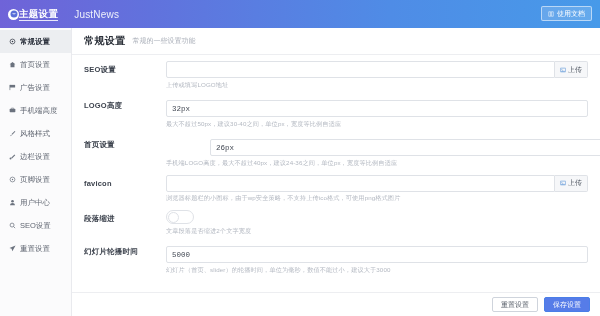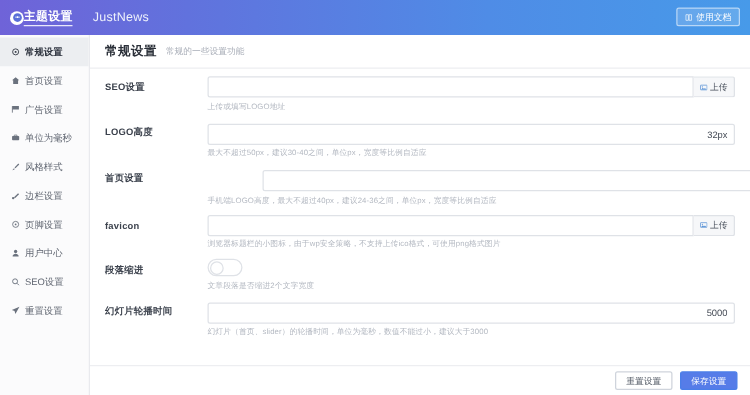--- a/index.html
+++ b/index.html
@@ -74,21 +74,21 @@
   .form-label {
     width: 82px; flex: 0 0 82px; padding-top: 4px;
     font-size: 7.5px; font-weight: bold; color: #3c424d; letter-spacing: .2px;
   }
   .form-field { flex: 1; min-width: 0; }
   .input-group { display: flex; }
   .txt {
     flex: 1; min-width: 0; height: 17px;
     border: 1px solid #dfe2e7; border-radius: 2px;
     background: #ffffff; padding: 0 5px;
-    font-family: Liberation Sans, sans-serif; font-size: 7.5px; color: #444a55; line-height: 15px; text-align: right;
+    font-family: Liberation Mono, monospace; font-size: 7.5px; color: #444a55; line-height: 15px;
   }
   .txt::placeholder { color: #c3c7ce; }
   .input-group .txt { border-radius: 2px 0 0 2px; }
   .addon {
     flex: 0 0 auto; height: 17px; padding: 0 5px;
     display: flex; align-items: center; gap: 2px;
     border: 1px solid #dfe2e7; border-left: none; border-radius: 0 2px 2px 0;
     background: #f6f7f9; color: #49505c; font-size: 7px; white-space: nowrap;
   }
   .addon svg { display: block; color: #5b93d6; }
@@ -179,21 +179,21 @@
         <span>广告设置</span>
       </div>
 
       <div class="side-item">
         <span class="side-ico">
           <svg width="7" height="7" viewBox="0 0 16 16">
               <rect x="1.5" y="4" width="13" height="8" rx="1.5" fill="currentColor"></rect>
               <path d="M5.5 4V2.5h5V4" fill="none" stroke="currentColor" stroke-width="1.4"></path>
             </svg>
         </span>
-        <span>单位为毫秒</span>
+        <span>手机端高度</span>
       </div>
 
       <div class="side-item">
         <span class="side-ico">
           <svg width="7" height="7" viewBox="0 0 16 16">
               <path d="M13 2L6 9l1.6 1.6L14.6 3.6z" fill="currentColor"></path>
               <path d="M5.4 10.2L2 14l4-1.4z" fill="currentColor"></path>
             </svg>
         </span>
         <span>风格样式</span>

